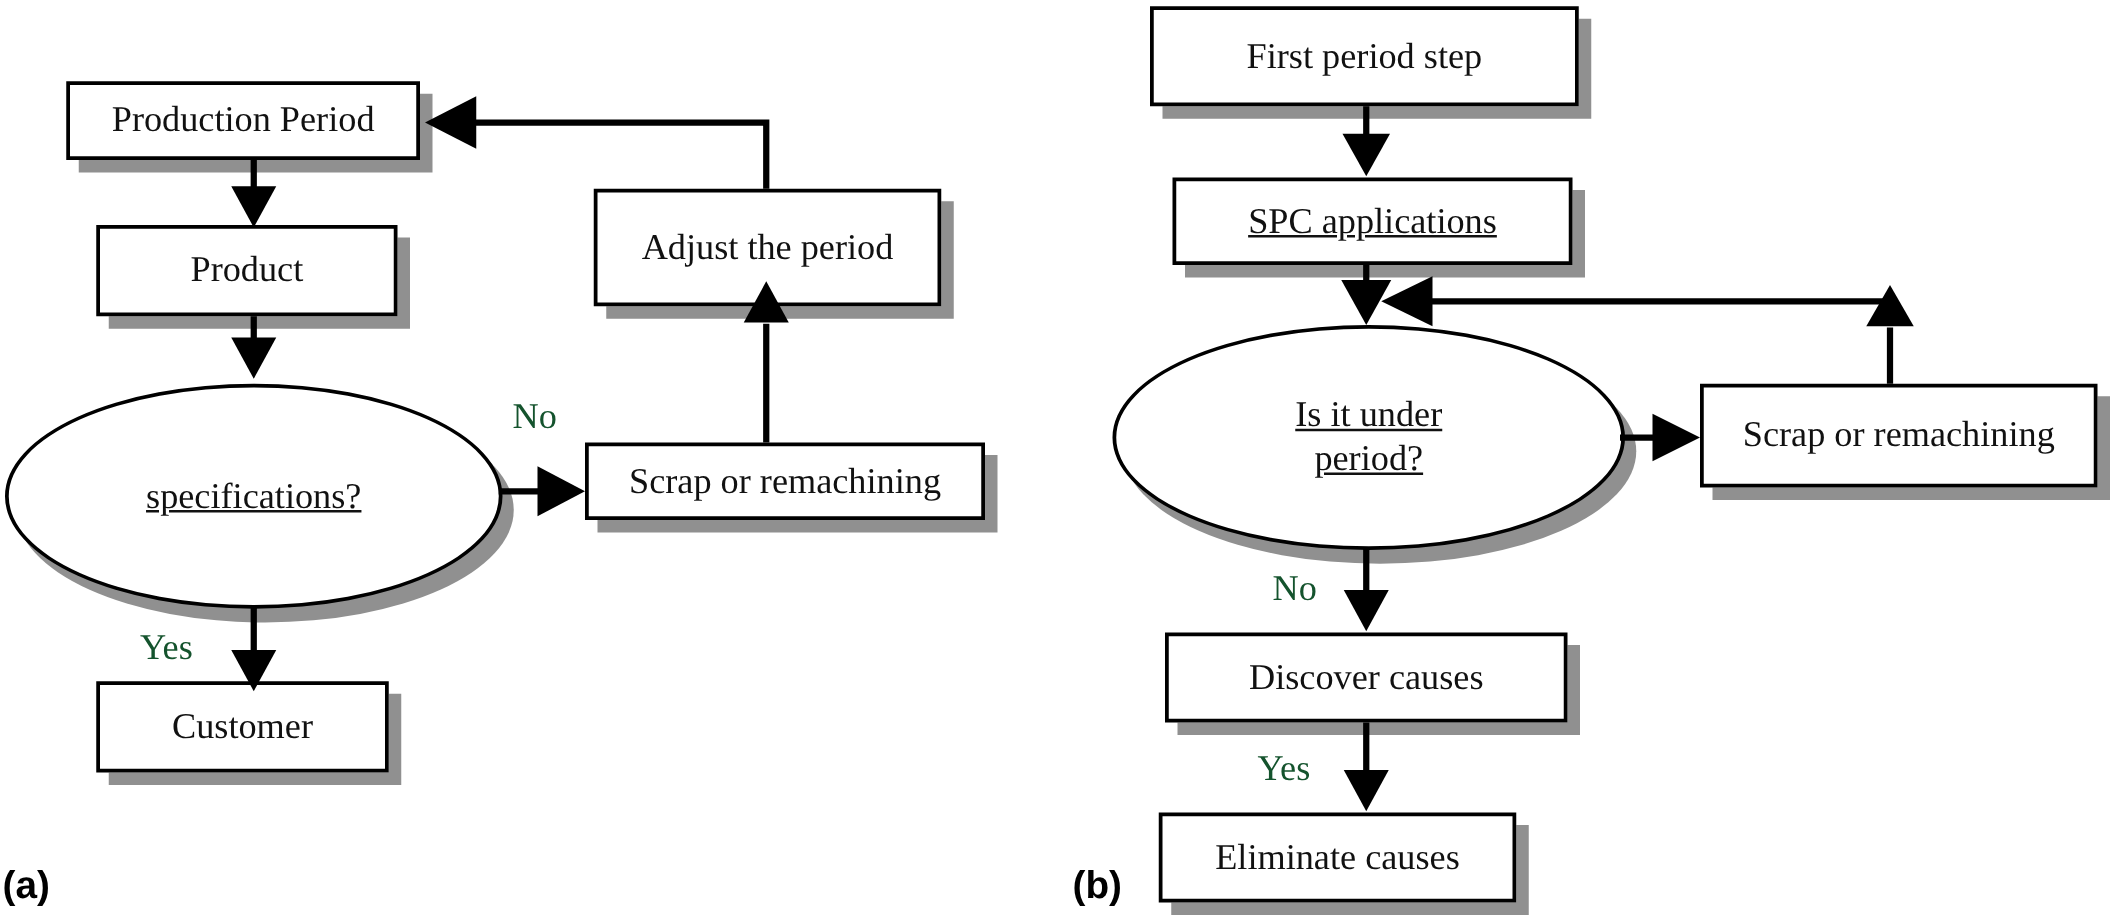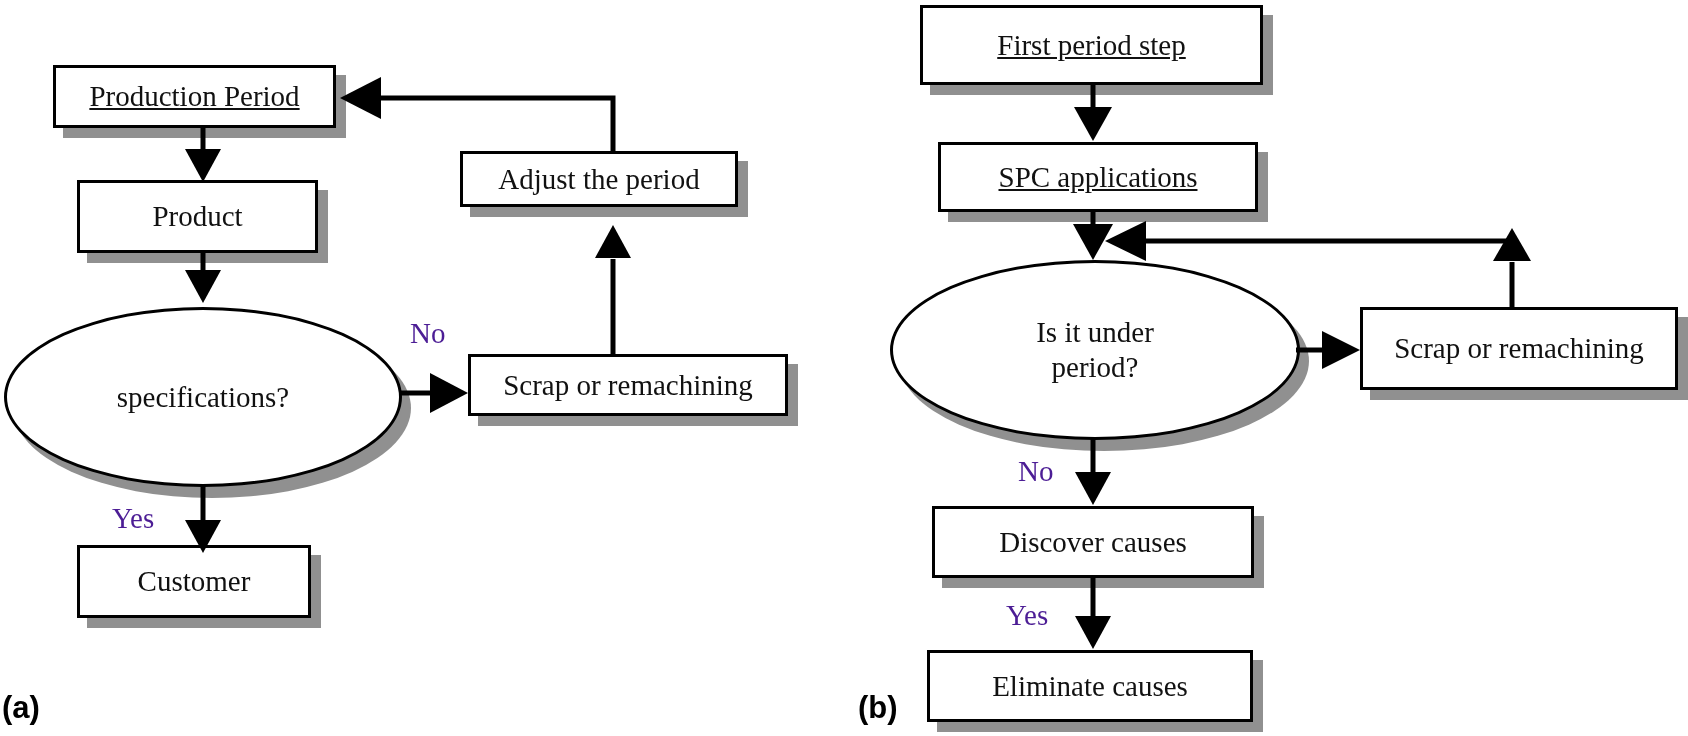--- a/index.html
+++ b/index.html
@@ -28,27 +28,27 @@
     box-shadow: 10px 10px 0 #909090;
     display: flex;
     align-items: center;
     justify-content: center;
     text-align: center;
     font-size: 29px;
     line-height: 1.2;
     color: #111111;
     z-index: 2;
   }
-  .ellipse { border-radius: 50%; box-shadow: 9px 11px 0 #909090; }
+  .ellipse { border-radius: 50%; box-shadow: 9px 11px 0 #909090; text-decoration: underline; }
   .decision-text span { display: block; }
   .edge-label {
     position: absolute;
     font-size: 29px;
     line-height: 1.1;
-    color: #4c1d95;
+    color: #14532d;
     z-index: 4;
     white-space: nowrap;
   }
   .panel-label {
     position: absolute;
     font-family: "Liberation Sans", sans-serif;
     font-weight: bold;
     font-size: 31px;
     color: #000000;
     z-index: 4;
@@ -108,53 +108,53 @@
     <g>
       <path class="ln" d="M1093 438 V474"></path>
       <polygon class="ah" points="1093,505 1075,472 1111,472"></polygon>
     </g>
     <g>
       <path class="ln" d="M1093 578 V618"></path>
       <polygon class="ah" points="1093,649 1075,616 1111,616"></polygon>
     </g>
   </svg>
 
-  <div class="node" style="left:53px; top:65px; width:283px; height:63px;text-decoration:underline;">
+  <div class="node" style="left:53px; top:65px; width:283px; height:63px;">
     <span>Production Period</span>
   </div>
 
   <div class="node" style="left:77px; top:180px; width:241px; height:73px;">
     <span>Product</span>
   </div>
 
   <div class="node ellipse" style="left:4px; top:307px; width:398px; height:180px;">
     <div class="decision-text">
       <span>specifications?</span>
     </div>
   </div>
 
   <div class="node" style="left:468px; top:354px; width:320px; height:62px;">
     <span>Scrap or remachining</span>
   </div>
 
-  <div class="node" style="left:460px; top:151px; width:278px; height:56px;text-align:right;">
+  <div class="node" style="left:475px; top:151px; width:278px; height:94px;text-align:right;">
     <span>Adjust the period</span>
   </div>
 
   <div class="node" style="left:77px; top:545px; width:234px; height:73px;">
     <span>Customer</span>
   </div>
 
   <span class="edge-label" style="left:410px; top:318px;">No</span>
 
   <span class="edge-label" style="left:112px; top:503px;">Yes</span>
 
   <span class="panel-label" style="left:2px; top:690px;">(a)</span>
 
-  <div class="node" style="left:920px; top:5px; width:343px; height:80px;text-decoration:underline;">
+  <div class="node" style="left:920px; top:5px; width:343px; height:80px;">
     <span>First period step</span>
   </div>
 
   <div class="node" style="left:938px; top:142px; width:320px; height:70px;text-decoration:underline;">
     <span>SPC applications</span>
   </div>
 
   <div class="node ellipse" style="left:890px; top:260px; width:410px; height:180px;">
     <div class="decision-text">
       <span>Is it under</span>
@@ -163,21 +163,21 @@
   </div>
 
   <div class="node" style="left:1360px; top:307px; width:318px; height:83px;">
     <span>Scrap or remachining</span>
   </div>
 
   <div class="node" style="left:932px; top:506px; width:322px; height:72px;">
     <span>Discover causes</span>
   </div>
 
-  <div class="node" style="left:927px; top:650px; width:326px; height:72px;">
+  <div class="node" style="left:927px; top:650px; width:286px; height:72px;">
     <span>Eliminate causes</span>
   </div>
 
   <span class="edge-label" style="left:1018px; top:456px;">No</span>
 
   <span class="edge-label" style="left:1006px; top:600px;">Yes</span>
 
   <span class="panel-label" style="left:858px; top:690px;">(b)</span>
 
 </div>

